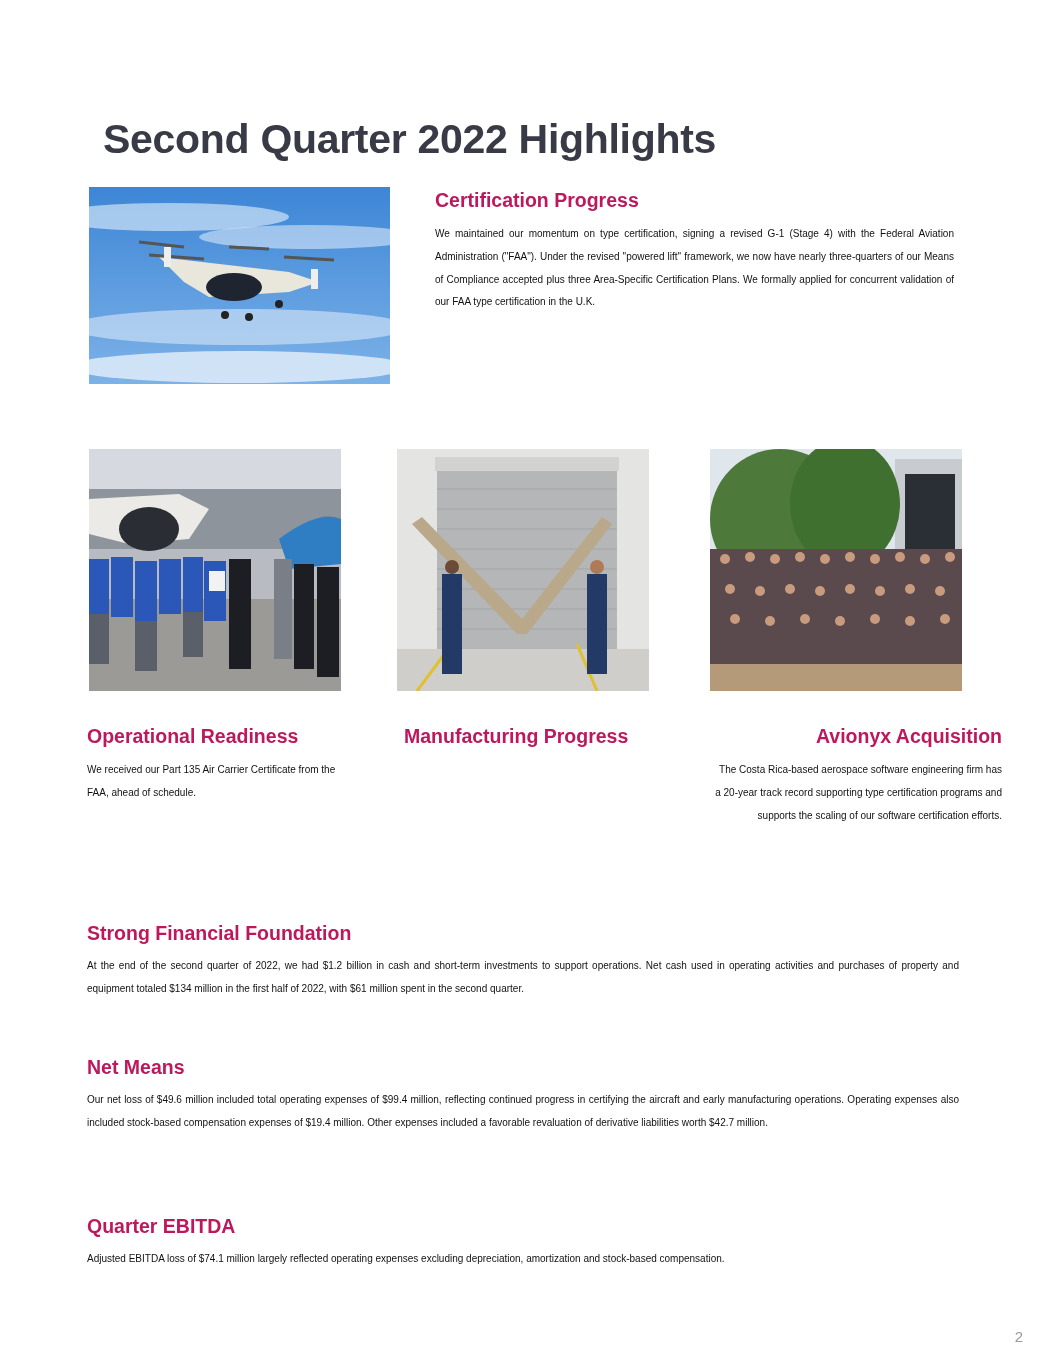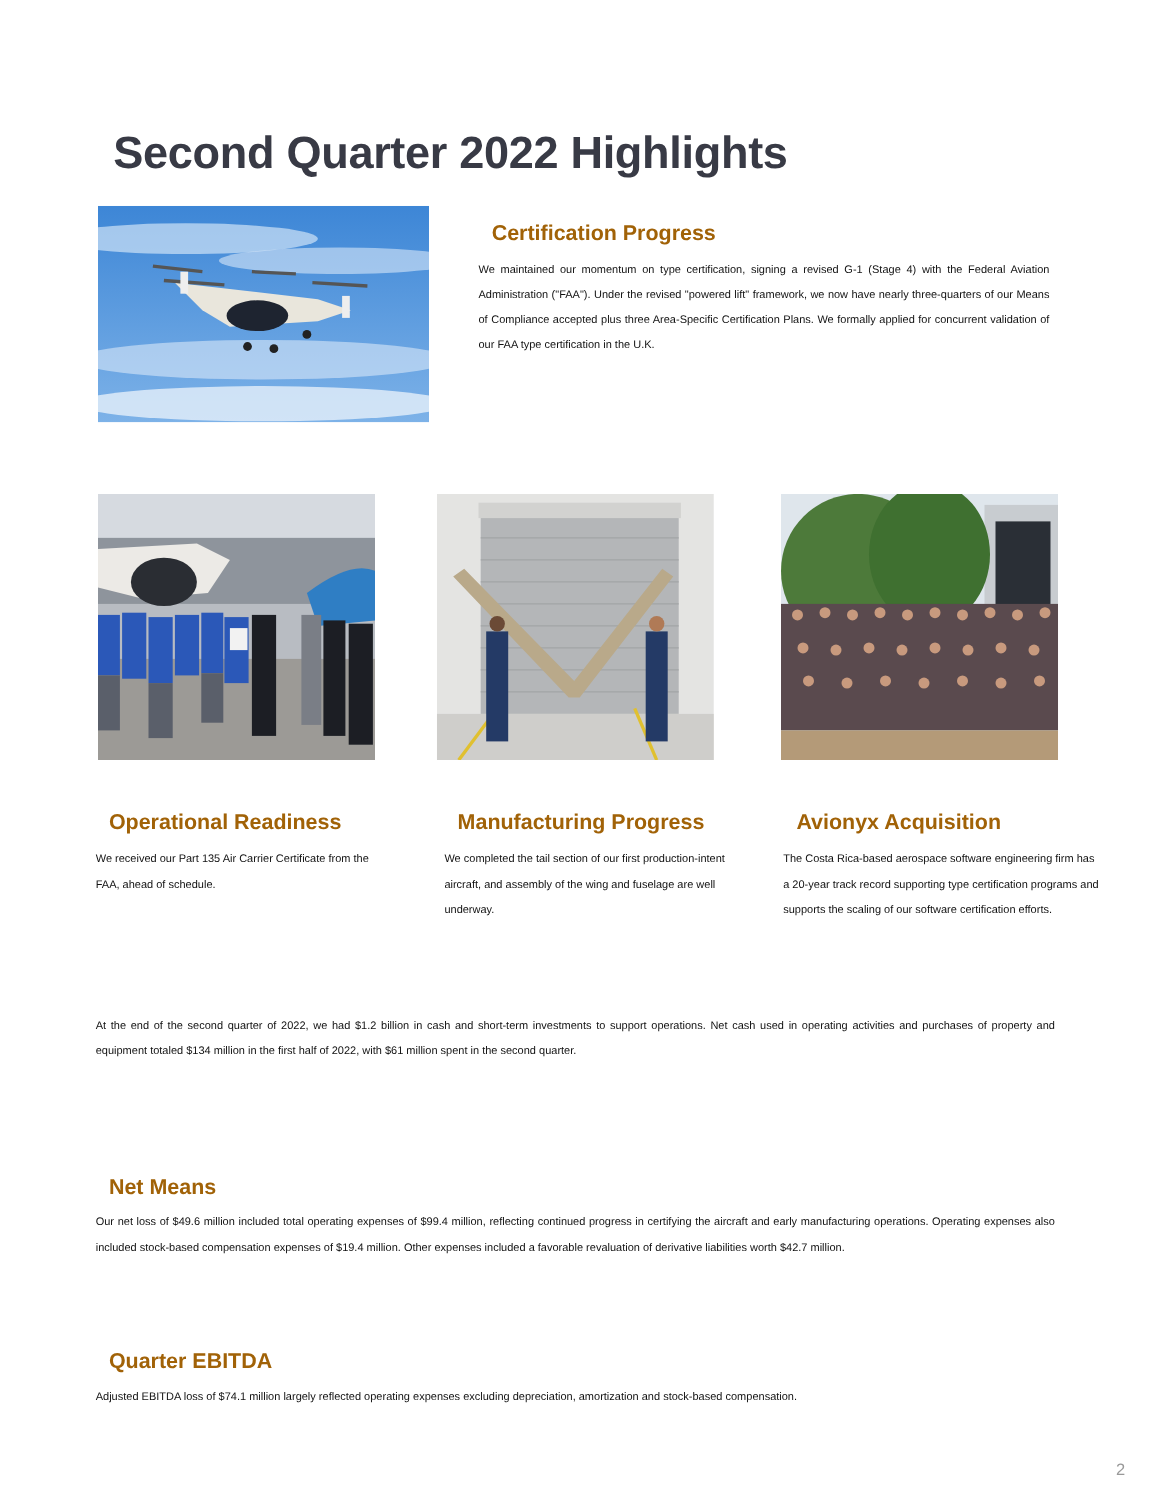--- a/index.html
+++ b/index.html
@@ -1,39 +1,39 @@
 <!DOCTYPE html>
 <html><head>
 <meta charset="utf-8">
 <style>
   html, body { margin:0; padding:0; background:#ffffff; }
   body { width:1055px; height:1365px; position:relative; overflow:hidden;
          font-family:"Liberation Sans", "DejaVu Sans", sans-serif; color:#111; }
   .title { position:absolute; left:87px; top:100px; font-size:41px; font-weight:700;
            color:#383a45; letter-spacing:-0.3px; margin:16px; }
-  .h2 { font-size:19.5px; font-weight:700; color:#a16207; margin:12px; }
+  .h2 { font-size:19.5px; font-weight:700; color:#be185d; margin:0; }
   .p { font-size:10px; line-height:22.8px; color:#111; margin:0; }
   .justify { text-align:justify; }
 
   .photo { position:absolute; overflow:hidden; }
   .photo svg { display:block; width:100%; height:100%; }
 
   #cert-photo { left:89px; top:187px; width:301px; height:197px; }
   #cert-text { position:absolute; left:435px; top:189px; width:519px; }
   #cert-text .h2 { margin-bottom:11px; }
 
   #ops-photo { left:89px; top:449px; width:252px; height:242px; }
   #mfg-photo { left:397px; top:449px; width:252px; height:242px; }
   #avx-photo { left:710px; top:449px; width:252px; height:242px; }
 
   .col { position:absolute; top:725px; }
   .col .h2 { margin-bottom:11px; }
   #col-ops { left:87px; width:250px; }
   #col-mfg { left:404px; width:260px; }
-  #col-avx { left:712px; width:290px; }
+  #col-avx { left:712px; width:290px;text-align:right; }
 
   .section { position:absolute; left:87px; width:872px; }
   .section .h2 { margin-bottom:10px; }
   #sec-fin { top:922px; }
   #sec-loss { top:1056px; }
   #sec-ebitda { top:1215px; }
 
   .page-num { position:absolute; right:32px; top:1328px; font-size:15px; color:#999; }
 </style>
 </head>
@@ -168,29 +168,29 @@
   </svg>
 </div>
 
 <div class="col" id="col-ops">
   <h2 class="h2">Operational Readiness</h2>
   <p class="p">We received our Part 135 Air Carrier Certificate from the FAA, ahead of schedule.</p>
 </div>
 
 <div class="col" id="col-mfg">
   <h2 class="h2">Manufacturing Progress</h2>
-  <p class="p">We completed the tail section of our first production-intent aircraft, and assembly of the wing and fuselage are well underway.</p>
 </div>
 
 <div class="col" id="col-avx">
   <h2 class="h2">Avionyx Acquisition</h2>
   <p class="p">The Costa Rica-based aerospace software engineering firm has a 20-year track record supporting type certification programs and supports the scaling of our software certification efforts.</p>
 </div>
 
 <div class="section" id="sec-fin">
+  <h2 class="h2">Strong Financial Foundation</h2>
   <p class="p justify">At the end of the second quarter of 2022, we had $1.2 billion in cash and short-term investments to support operations.  Net cash used in operating activities and purchases of property and equipment totaled $134 million in the first half of 2022, with $61 million spent in the second quarter.</p>
 </div>
 
 <div class="section" id="sec-loss">
   <h2 class="h2">Net Means</h2>
   <p class="p justify">Our net loss of $49.6 million included total operating expenses of $99.4 million, reflecting continued progress in certifying the aircraft and early manufacturing operations.  Operating expenses also included stock-based compensation expenses of $19.4 million.  Other expenses included a favorable revaluation of derivative liabilities worth $42.7 million.</p>
 </div>
 
 <div class="section" id="sec-ebitda">
   <h2 class="h2">Quarter EBITDA</h2>

